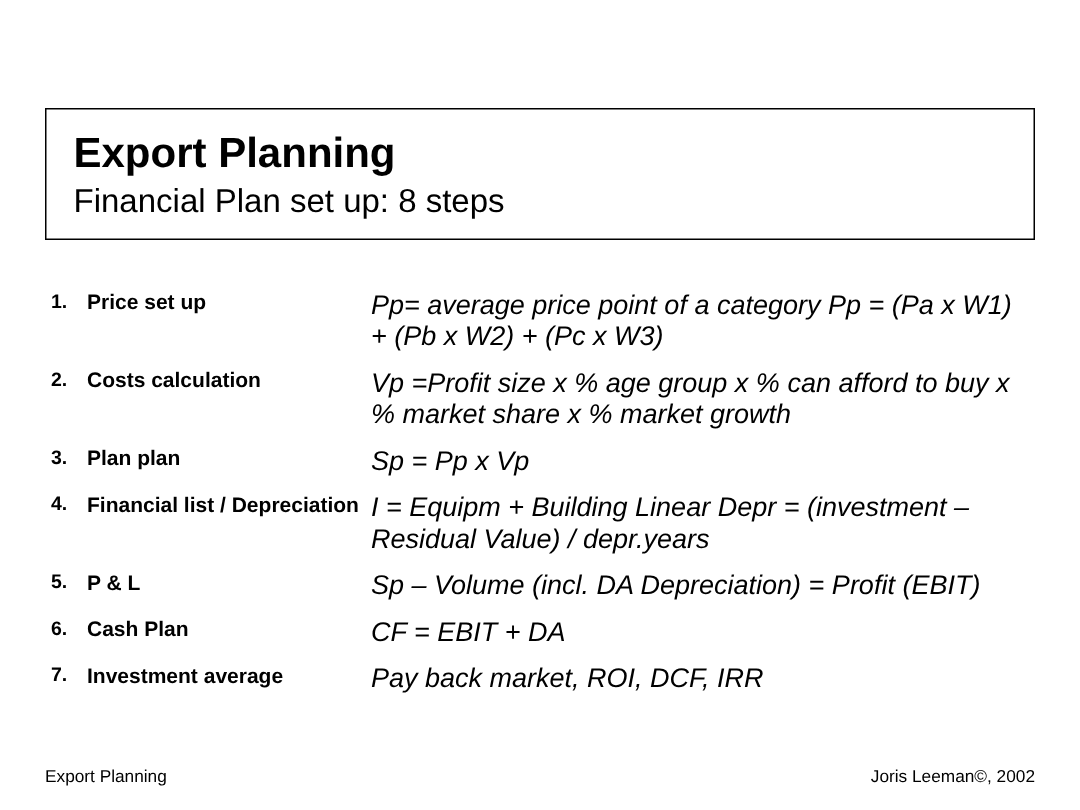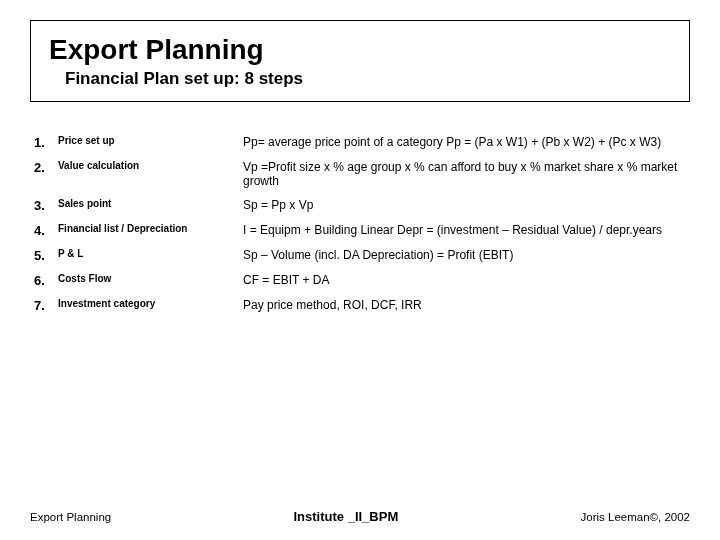--- a/index.html
+++ b/index.html
@@ -1,18 +1,19 @@
 <!DOCTYPE html>
 <html><head>
   <meta charset="utf-8">
   <style>
     * {
       margin: 0;
       padding: 0;
       box-sizing: border-box;
+      justify-content: center;
     }
 
     body {
       width: 720px;
       height: 540px;
       background: #ffffff;
       font-family: Arial, Helvetica, sans-serif;
       font-size: 13px;
       color: #000000;
       overflow: hidden;
@@ -33,24 +34,23 @@
       margin-bottom: 28px;
     }
 
     .header-title {
       font-size: 28px;
       font-weight: bold;
       line-height: 1.2;
     }
 
     .header-subtitle {
-      font-size: 17px;
-      font-weight: bold;
+      font-size: 22px;
+      font-weight: normal;
       margin-top: 2px;
-      margin-left: 16px;
     }
 
     .steps-table {
       width: 100%;
       border-collapse: collapse;
     }
 
     .steps-table tr {
       vertical-align: top;
     }
@@ -63,28 +63,29 @@
       width: 24px;
       font-weight: bold;
       font-size: 13px;
       padding-right: 6px;
       white-space: nowrap;
     }
 
     .step-name {
       width: 185px;
       font-weight: bold;
-      font-size: 10px;
+      font-size: 14px;
       padding-right: 10px;
       white-space: nowrap;
     }
 
     .step-desc {
-      font-size: 12px;
+      font-size: 18px;
       font-weight: normal;
+      font-style: italic;
     }
 
     .footer {
       position: absolute;
       bottom: 16px;
       left: 30px;
       right: 30px;
       display: flex;
       justify-content: space-between;
       align-items: center;
@@ -109,50 +110,49 @@
 
   <table class="steps-table">
     <tbody id="steps-body">
     <tr>
           <td class="step-num">1.</td>
           <td class="step-name">Price set up</td>
           <td class="step-desc">Pp= average price point of a category    Pp = (Pa x W1) + (Pb x W2) + (Pc x W3)</td>
         </tr>
         <tr>
           <td class="step-num">2.</td>
-          <td class="step-name">Value calculation</td>
+          <td class="step-name">Costs calculation</td>
           <td class="step-desc">Vp =Profit size x % age group x % can afford to buy x % market share x % market growth</td>
         </tr>
         <tr>
           <td class="step-num">3.</td>
-          <td class="step-name">Sales point</td>
+          <td class="step-name">Plan plan</td>
           <td class="step-desc">Sp = Pp x Vp</td>
         </tr>
         <tr>
           <td class="step-num">4.</td>
           <td class="step-name">Financial list / Depreciation</td>
           <td class="step-desc">I = Equipm + Building        Linear Depr = (investment – Residual Value) / depr.years</td>
         </tr>
         <tr>
           <td class="step-num">5.</td>
           <td class="step-name">P &amp; L</td>
           <td class="step-desc">Sp – Volume (incl. DA Depreciation) = Profit (EBIT)</td>
         </tr>
         <tr>
           <td class="step-num">6.</td>
-          <td class="step-name">Costs Flow</td>
+          <td class="step-name">Cash Plan</td>
           <td class="step-desc">CF = EBIT + DA</td>
         </tr>
         <tr>
           <td class="step-num">7.</td>
-          <td class="step-name">Investment category</td>
-          <td class="step-desc">Pay price method, ROI, DCF, IRR</td>
+          <td class="step-name">Investment average</td>
+          <td class="step-desc">Pay back market, ROI, DCF, IRR</td>
         </tr>
       </tbody>
   </table>
 
 </div>
 
 <div class="footer">
   <span>Export Planning</span>
-  <span class="footer-center">Institute _II_BPM</span>
   <span>Joris Leeman©, 2002</span>
 </div>
 
 </body></html>

